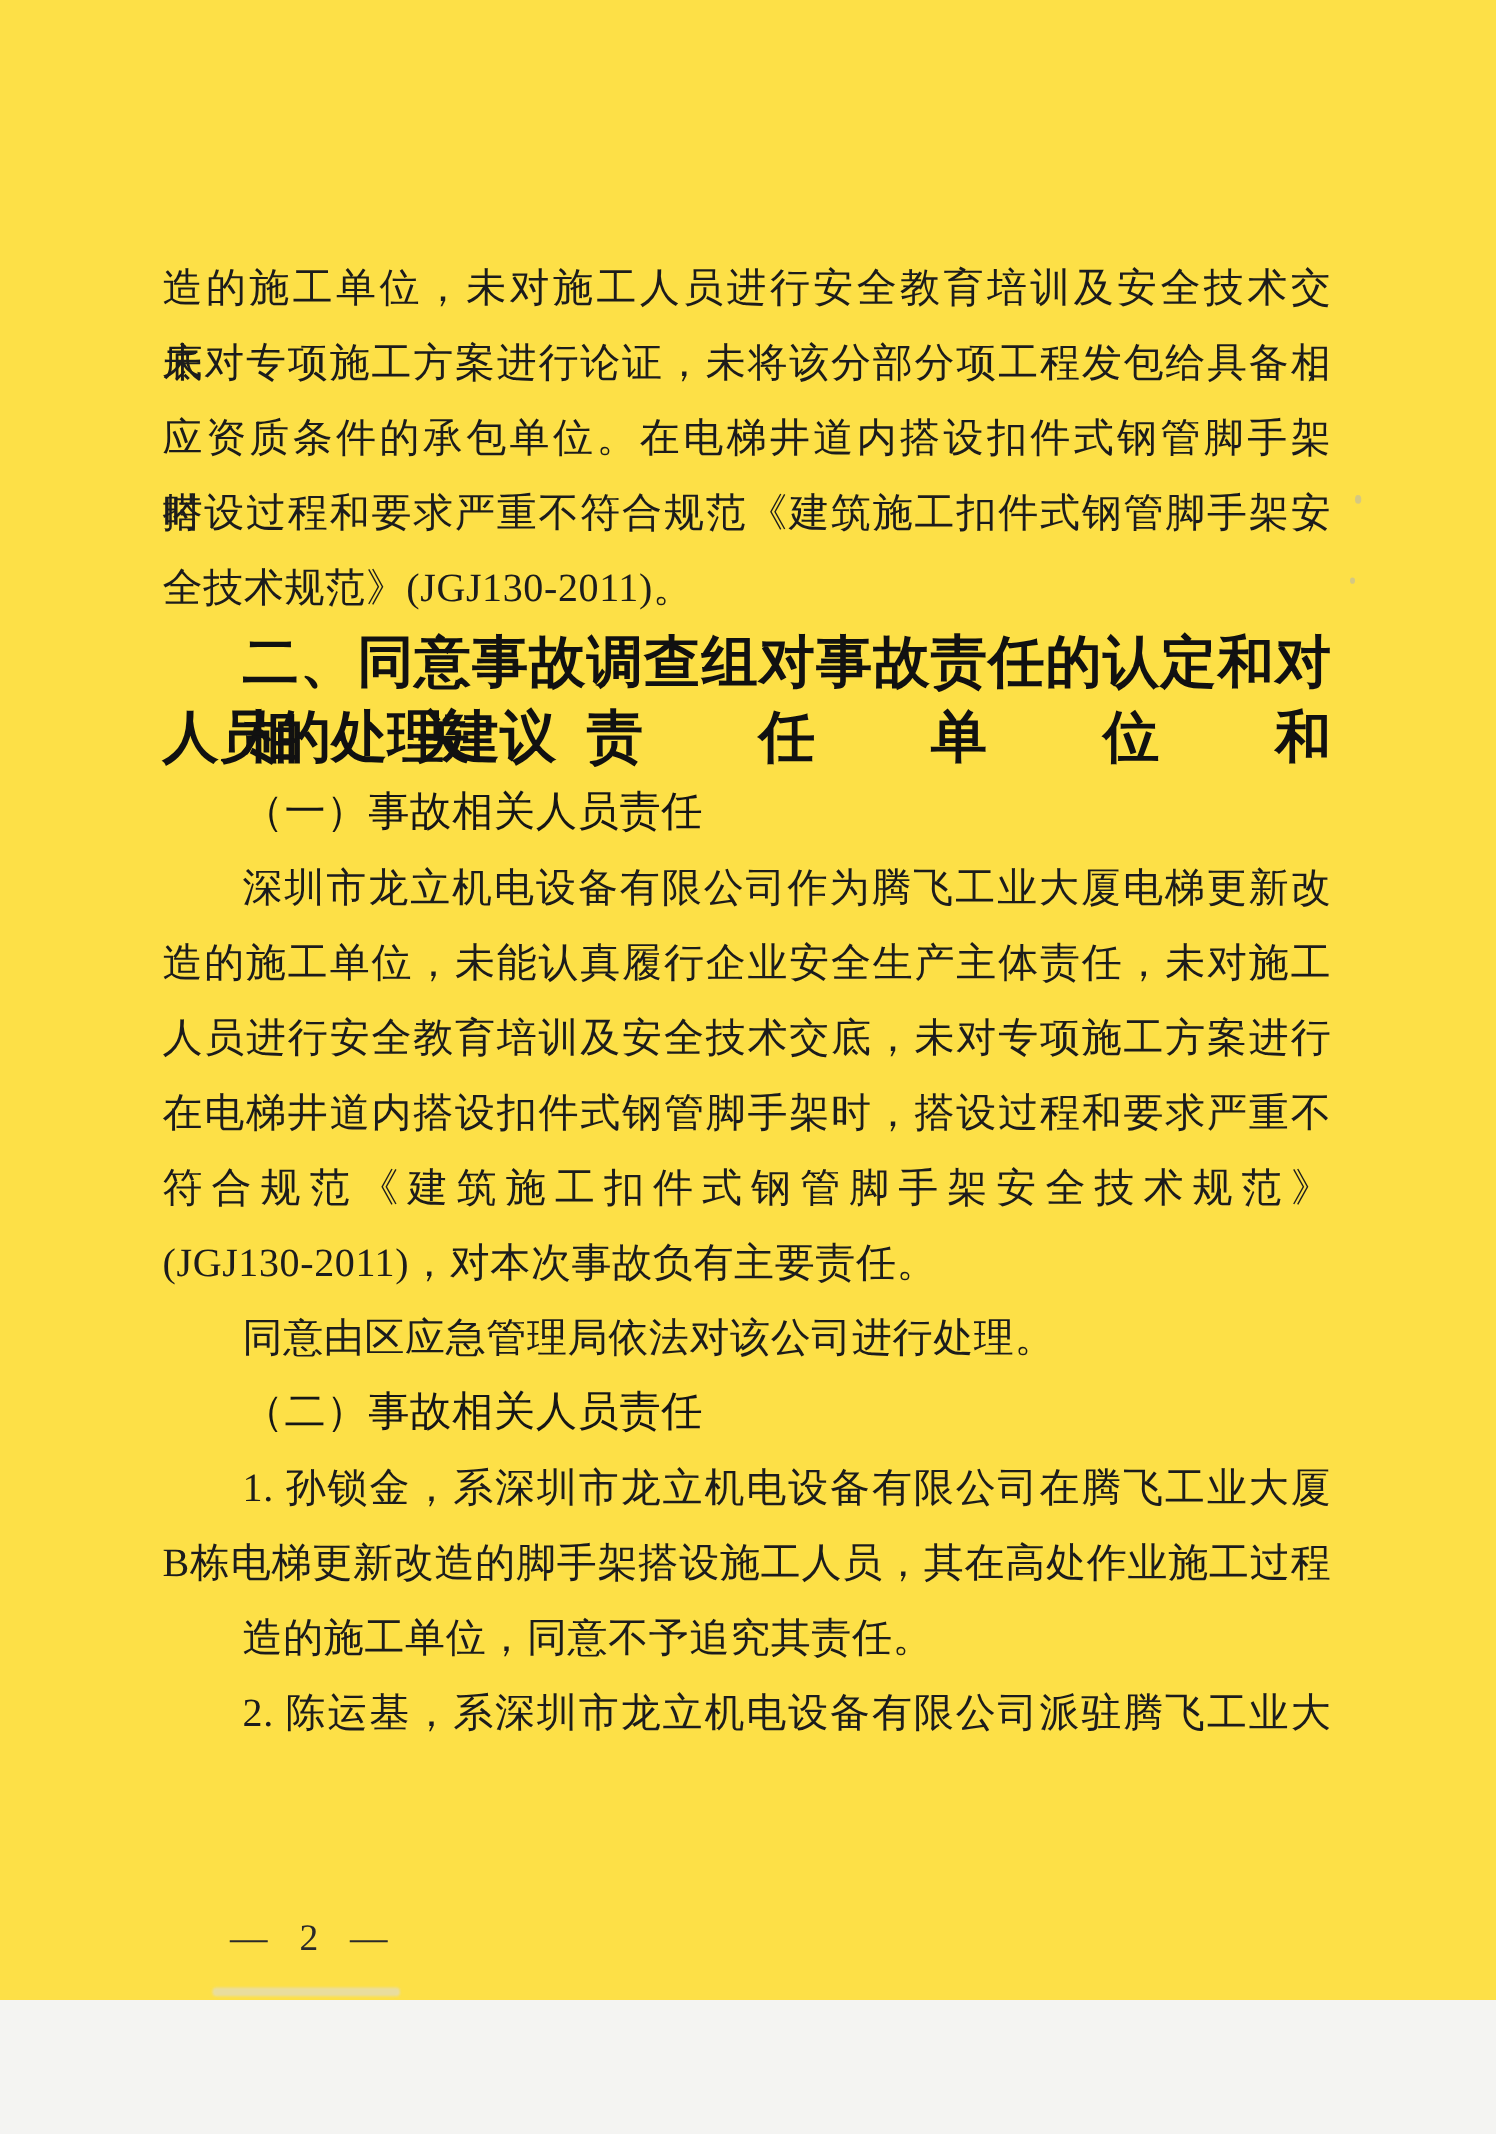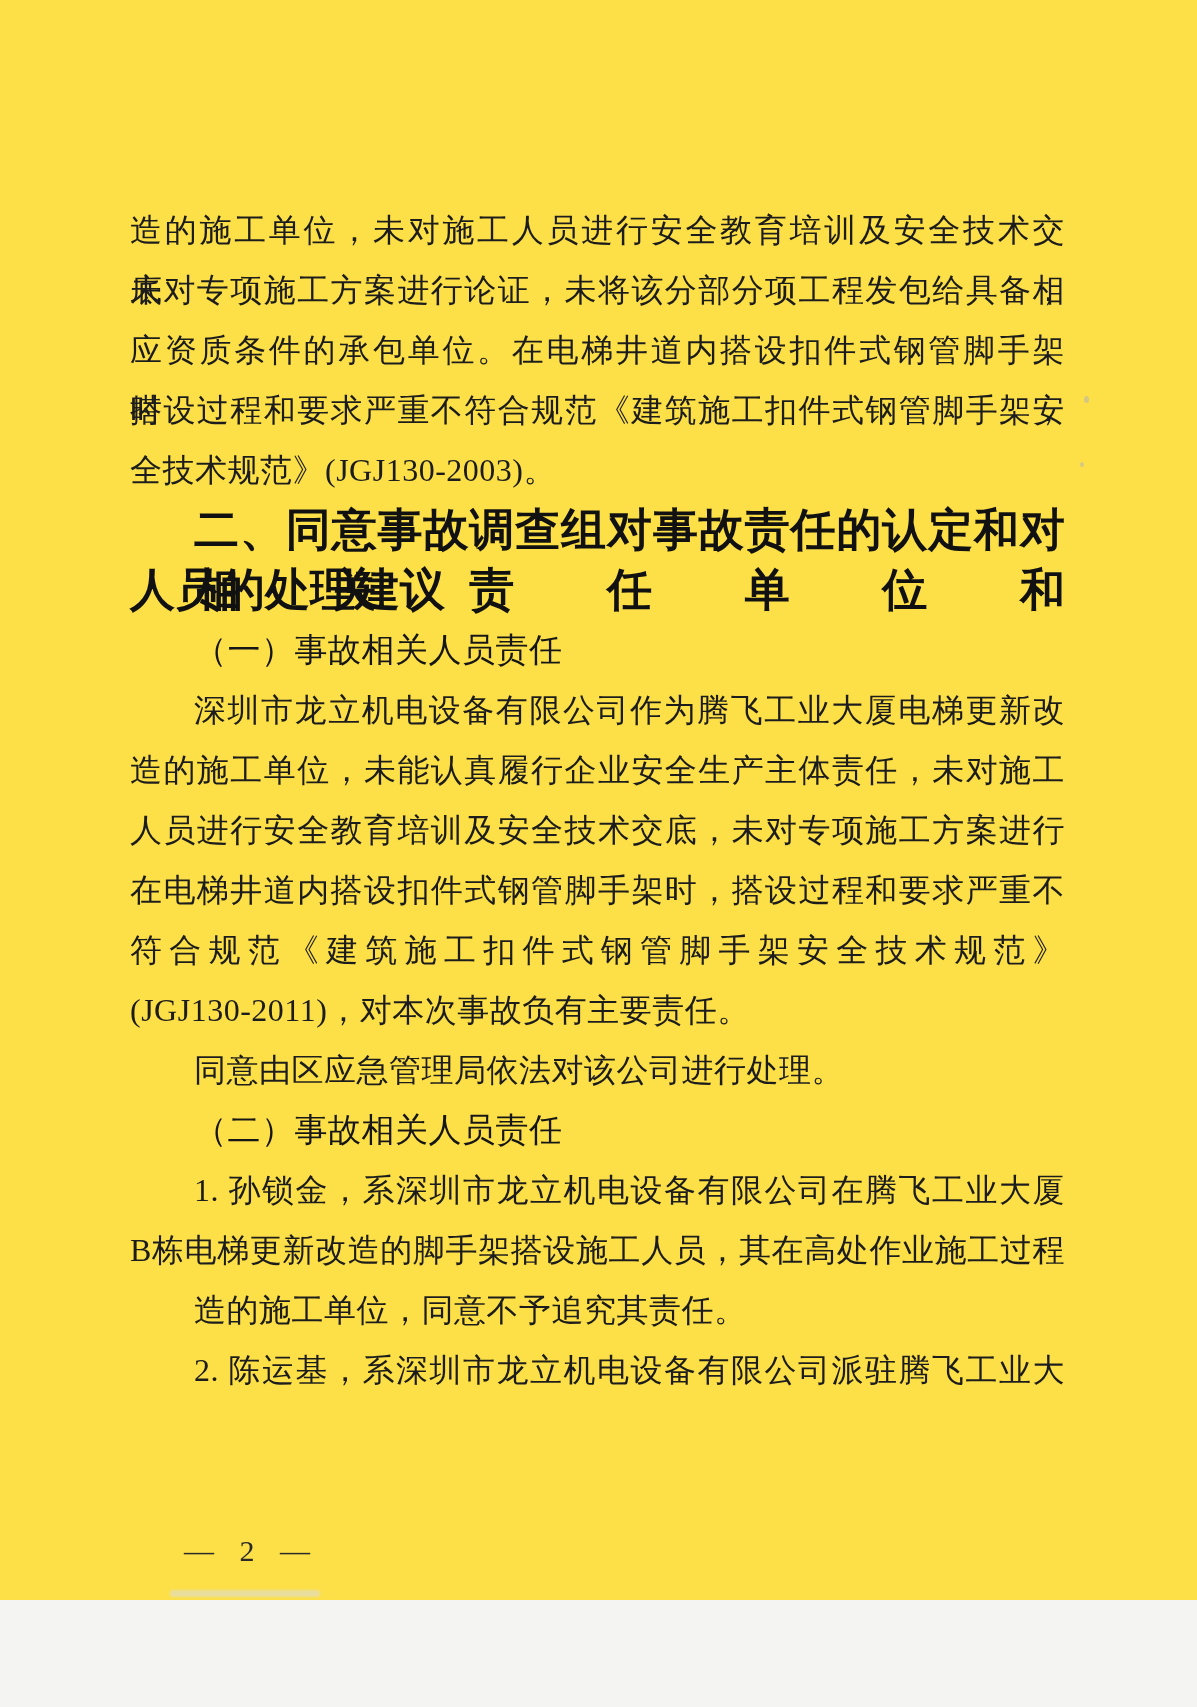--- a/index.html
+++ b/index.html
@@ -52,21 +52,21 @@
 </head>
 <body>
 
 <div class="page">
 
   <div class="textblock">
     <div class="line stretch">造的施工单位，未对施工人员进行安全教育培训及安全技术交底，</div>
     <div class="line stretch">未对专项施工方案进行论证，未将该分部分项工程发包给具备相</div>
     <div class="line stretch">应资质条件的承包单位。在电梯井道内搭设扣件式钢管脚手架时，</div>
     <div class="line stretch">搭设过程和要求严重不符合规范《建筑施工扣件式钢管脚手架安</div>
-    <div class="line">全技术规范》(JGJ130-2003)。</div>
+    <div class="line">全技术规范》(JGJ130-2011)。</div>
     <div class="line heading indent stretch">二、同意事故调查组对事故责任的认定和对相关责任单位和</div>
     <div class="line heading">人员的处理建议</div>
     <div class="line sub indent">（一）事故相关人员责任</div>
     <div class="line indent stretch">深圳市龙立机电设备有限公司作为腾飞工业大厦电梯更新改</div>
     <div class="line stretch">造的施工单位，未能认真履行企业安全生产主体责任，未对施工</div>
     <div class="line stretch">人员进行安全教育培训及安全技术交底，未对专项施工方案进行</div>
     <div class="line stretch">在电梯井道内搭设扣件式钢管脚手架时，搭设过程和要求严重不</div>
     <div class="line stretch">符合规范《建筑施工扣件式钢管脚手架安全技术规范》</div>
     <div class="line">(JGJ130-2011)，对本次事故负有主要责任。</div>
     <div class="line indent">同意由区应急管理局依法对该公司进行处理。</div>

